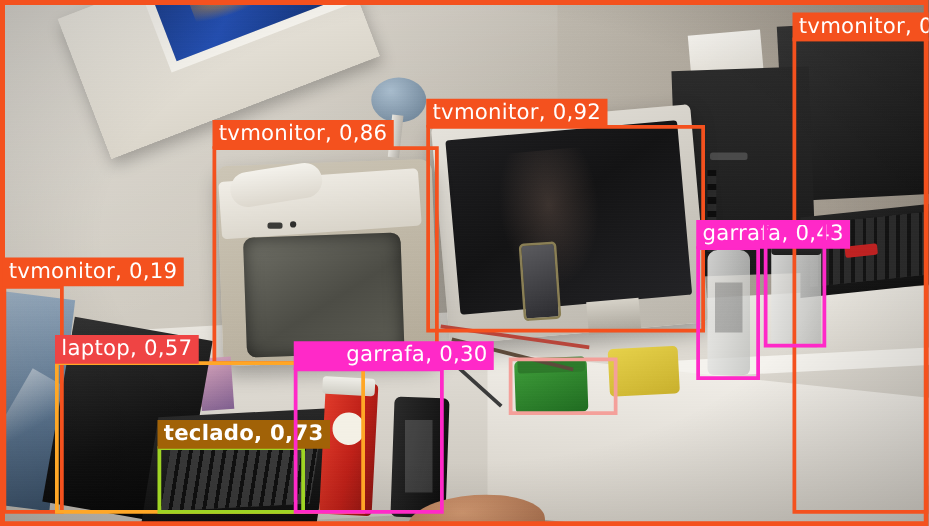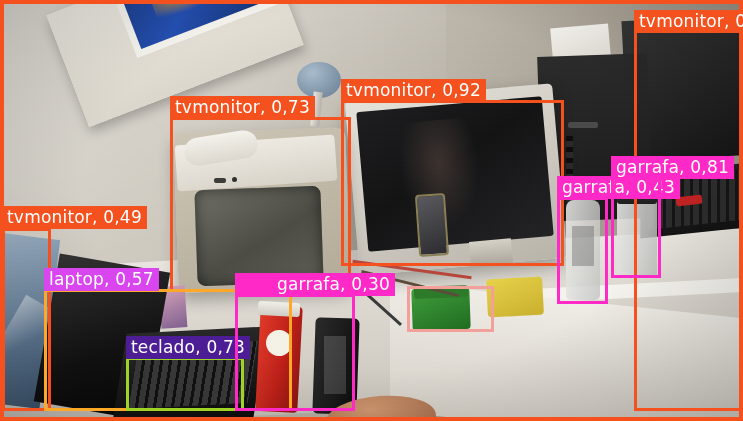--- a/index.html
+++ b/index.html
@@ -380,29 +380,28 @@
     <div class="layer vignette"></div>
   </div>
 
   <div id="overlay">
       <div class="det-box" style="left: 0px; top: 0px; width: 743px; height: 421px; border-width: 4px; border-color: rgb(244, 81, 30);"></div>
       <div class="det-box" style="left: 634px; top: 30px; width: 109px; height: 381px; border-width: 3px; border-color: rgb(244, 81, 30);"></div>
       <div class="det-label" style="left: 634px; top: 10px; background: rgb(244, 81, 30);">tvmonitor, 0</div>
       <div class="det-box" style="left: 341px; top: 100px; width: 223px; height: 166px; border-width: 3px; border-color: rgb(244, 81, 30);"></div>
       <div class="det-label" style="left: 341px; top: 79px; background: rgb(244, 81, 30);">tvmonitor, 0,92</div>
       <div class="det-box" style="left: 170px; top: 117px; width: 181px; height: 175px; border-width: 3px; border-color: rgb(244, 81, 30);"></div>
-      <div class="det-label" style="left: 170px; top: 96px; background: rgb(244, 81, 30);">tvmonitor, 0,73</div>
+      <div class="det-label" style="left: 170px; top: 96px; background: rgb(244, 81, 30);">tvmonitor, 0,86</div>
       <div class="det-box" style="left: 2px; top: 228px; width: 49px; height: 183px; border-width: 3px; border-color: rgb(244, 81, 30);"></div>
-      <div class="det-label" style="left: 2px; top: 206px; background: rgb(244, 81, 30);">tvmonitor, 0,49</div>
+      <div class="det-label" style="left: 2px; top: 206px; background: rgb(244, 81, 30);">tvmonitor, 0,19</div>
       <div class="det-box" style="left: 44px; top: 289px; width: 248px; height: 122px; border-width: 3px; border-color: rgb(255, 167, 38);"></div>
-      <div class="det-label" style="left: 44px; top: 268px; background: #d946ef;">laptop, 0,57</div>
+      <div class="det-label" style="left: 44px; top: 268px; background: #ef4444;">laptop, 0,57</div>
       <div class="det-box" style="left: 126px; top: 357px; width: 118px; height: 54px; border-width: 3px; border-color: rgb(159, 212, 36);"></div>
-      <div class="det-label" style="left: 126px; top: 336px; background: #4c1d95;">teclado, 0,73</div>
+      <div class="det-label" style="left: 126px; top: 336px; background: #a16207; font-weight: bold;">teclado, 0,73</div>
       <div class="det-box" style="left: 235px; top: 294px; width: 120px; height: 117px; border-width: 3px; border-color: rgb(255, 41, 200);"></div>
       <div class="det-label" style="left: 235px; top: 273px; background: rgb(255, 41, 200); padding-left: 42px;">garrafa, 0,30</div>
       <div class="det-box" style="left: 407px; top: 286px; width: 87px; height: 46px; border-width: 3px; border-color: rgb(244, 160, 154);"></div>
       <div class="det-box" style="left: 557px; top: 197px; width: 51px; height: 107px; border-width: 3px; border-color: rgb(255, 41, 200);"></div>
       <div class="det-label" style="left: 557px; top: 176px; background: rgb(255, 41, 200);">garrafa, 0,43</div>
       <div class="det-box" style="left: 611px; top: 177px; width: 50px; height: 101px; border-width: 3px; border-color: rgb(255, 41, 200);"></div>
-      <div class="det-label" style="left: 611px; top: 156px; background: rgb(255, 41, 200);">garrafa, 0,81</div>
     </div>
 
 </div>
 
 </body></html>

